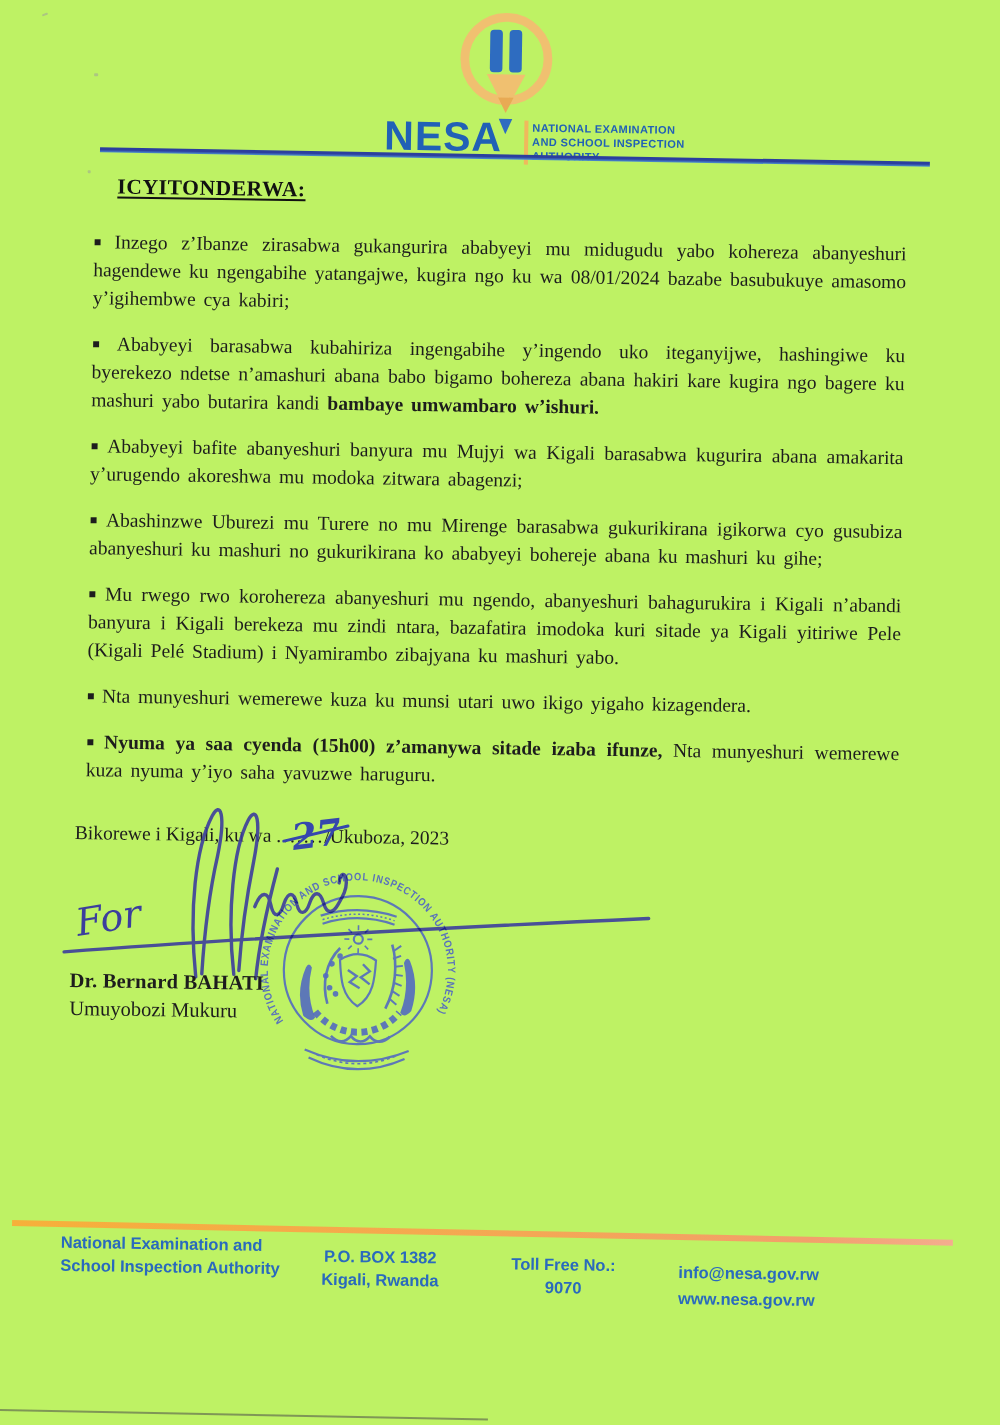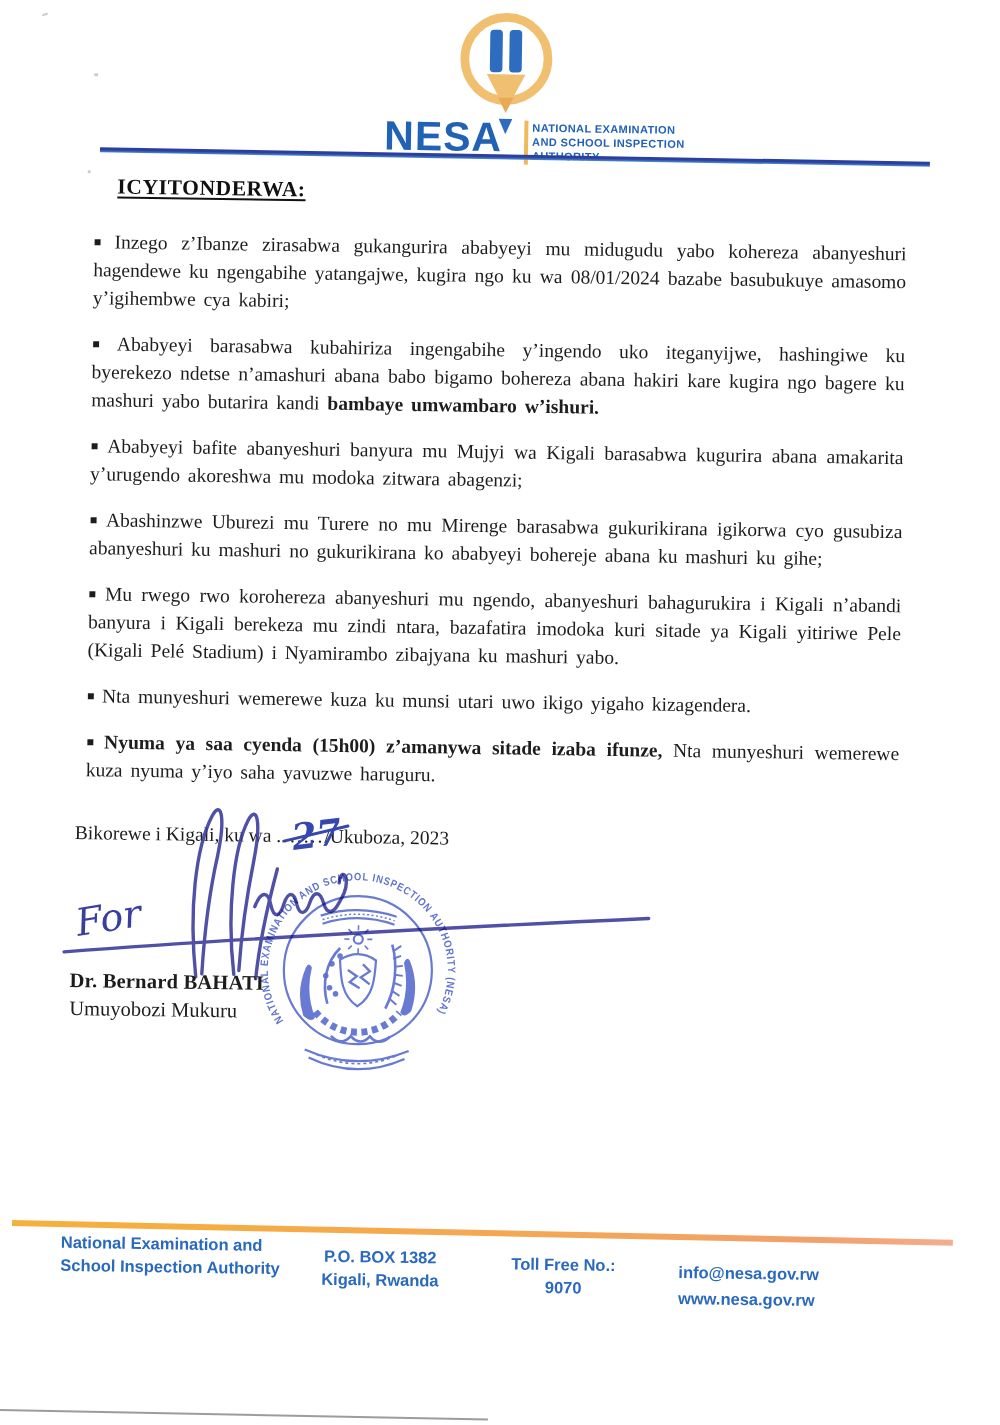--- a/index.html
+++ b/index.html
@@ -1,18 +1,18 @@
 <!DOCTYPE html>
 <html><head>
 <meta charset="utf-8">
 <style>
   html,body { margin:0; padding:0; background:#e8e8e8; }
   .page {
     position:relative; width:1000px; height:1425px; margin:0 auto;
-    background:#ffffff; overflow:hidden;
+    background:#bef264; overflow:hidden;
     font-family:"Liberation Serif","DejaVu Serif",serif; color:#1d1d1d;
   }
   .sheet { position:absolute; inset:0; transform:rotate(0.85deg); transform-origin:80px 150px; }
 
   
   .logo-svg { position:absolute; left:447px; top:6px; width:116px; height:128px; }
   .logo-acronym {
     position:absolute; left:384px; top:108px;
     font-family:"Liberation Sans","DejaVu Sans",sans-serif;
     font-weight:800; font-size:41px; letter-spacing:1px; color:#2161b6;

